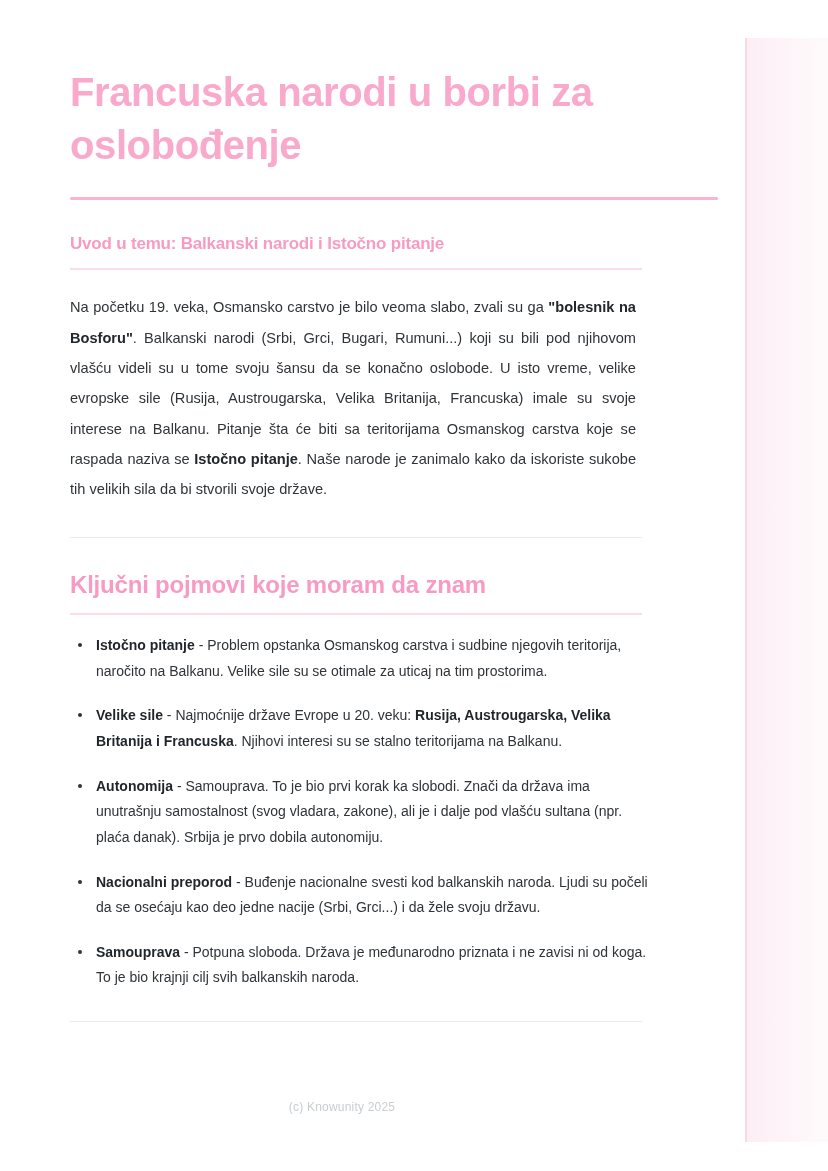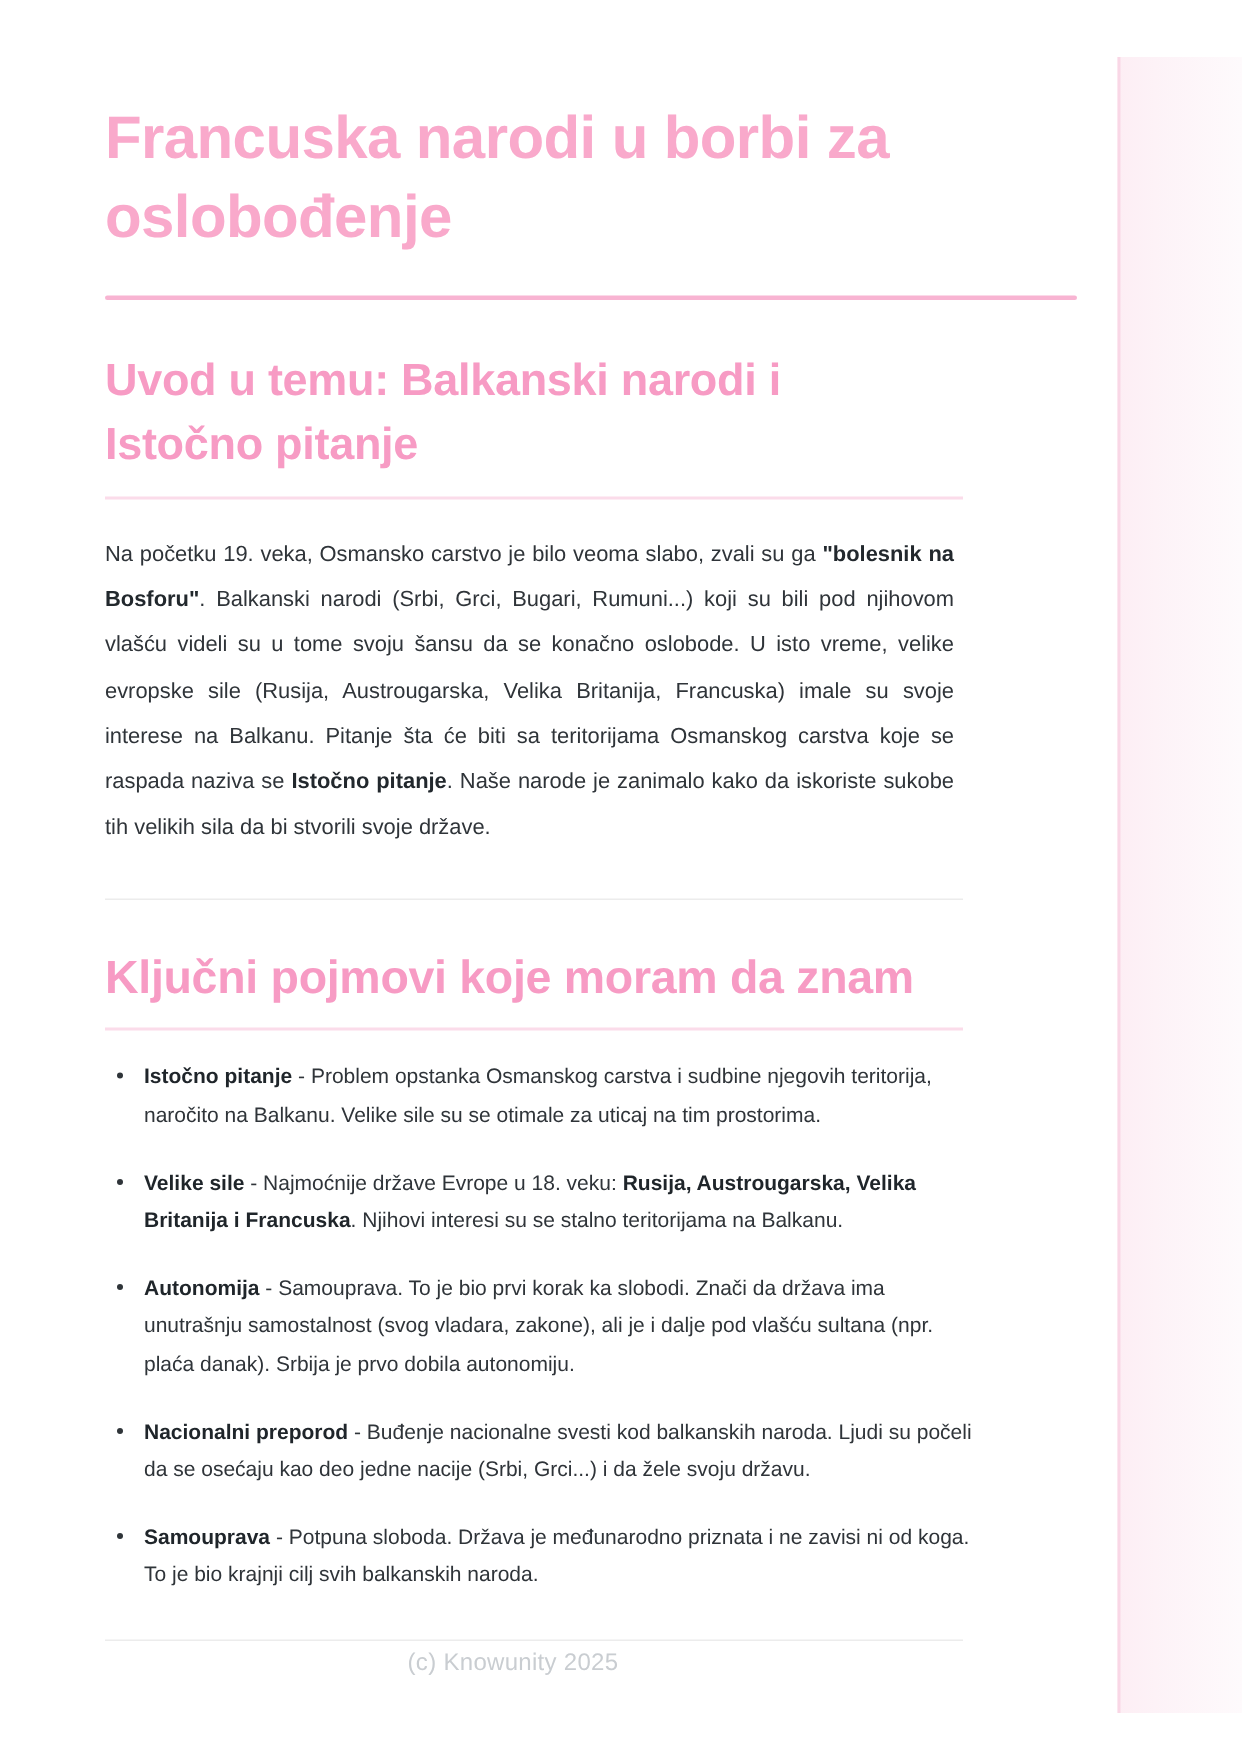--- a/index.html
+++ b/index.html
@@ -62,21 +62,21 @@
     height: 3px;
     background: #f8b4d2;
     border-radius: 2px;
   }
 
   
   .section-heading {
     margin: 0;
     padding-top: 32px;
     width: 560px;
-    font-size: 30px;
+    font-size: 17px;
     line-height: 1.45;
     font-weight: bold;
     color: #f79bc4;
     letter-spacing: -0.2px;
   }
 
   .rule-pink-light {
     margin-top: 12px;
     width: 572px;
     height: 2px;
@@ -102,21 +102,21 @@
     text-align: justify;
     text-justify: inter-word;
   }
   .body-para b { font-weight: bold; color: #22282d; }
 
   
   .terms-heading {
     margin: 0;
     padding-top: 30px;
     width: 572px;
-    font-size: 31px;
+    font-size: 24px;
     font-weight: bold;
     color: #f79bc4;
     line-height: 1.4;
     letter-spacing: -0.2px;
   }
 
   
   .term-list {
     margin: 0;
     padding: 18px 0 0 0;
@@ -145,21 +145,21 @@
 
   
   .footer {
     position: absolute;
     top: 1100px;
     left: 0;
     width: 724px;
     text-align: center;
     padding-right: 40px;
     box-sizing: border-box;
-    font-size: 16px;
+    font-size: 12px;
     color: #c9cdd1;
     letter-spacing: 0.2px;
   }
 </style>
 </head>
 <body>
 
 <div class="edge-strip"></div>
 <div class="edge-strip-line"></div>
 
@@ -181,21 +181,21 @@
 
   <div class="rule-pink-light"></div>
 
   <ul class="term-list">
 
     <li class="term-item">
       <span class="bullet"></span><b>Istočno pitanje</b><span> - </span><span>Problem opstanka Osmanskog carstva i sudbine njegovih teritorija, naročito na Balkanu. Velike sile su se otimale za uticaj na tim prostorima.</span>
     </li>
 
     <li class="term-item">
-      <span class="bullet"></span><b>Velike sile</b><span> - </span><span>Najmoćnije države Evrope u 18. veku: </span><b>Rusija, Austrougarska, Velika Britanija i Francuska</b><span>. Njihovi interesi su se stalno teritorijama na Balkanu.</span>
+      <span class="bullet"></span><b>Velike sile</b><span> - </span><span>Najmoćnije države Evrope u 20. veku: </span><b>Rusija, Austrougarska, Velika Britanija i Francuska</b><span>. Njihovi interesi su se stalno teritorijama na Balkanu.</span>
     </li>
 
     <li class="term-item">
       <span class="bullet"></span><b>Autonomija</b><span> - </span><span>Samouprava. To je bio prvi korak ka slobodi. Znači da država ima unutrašnju samostalnost (svog vladara, zakone), ali je i dalje pod vlašću sultana (npr. plaća danak). Srbija je prvo dobila autonomiju.</span>
     </li>
 
     <li class="term-item">
       <span class="bullet"></span><b>Nacionalni preporod</b><span> - </span><span>Buđenje nacionalne svesti kod balkanskih naroda. Ljudi su počeli da se osećaju kao deo jedne nacije (Srbi, Grci...) i da žele svoju državu.</span>
     </li>
 

